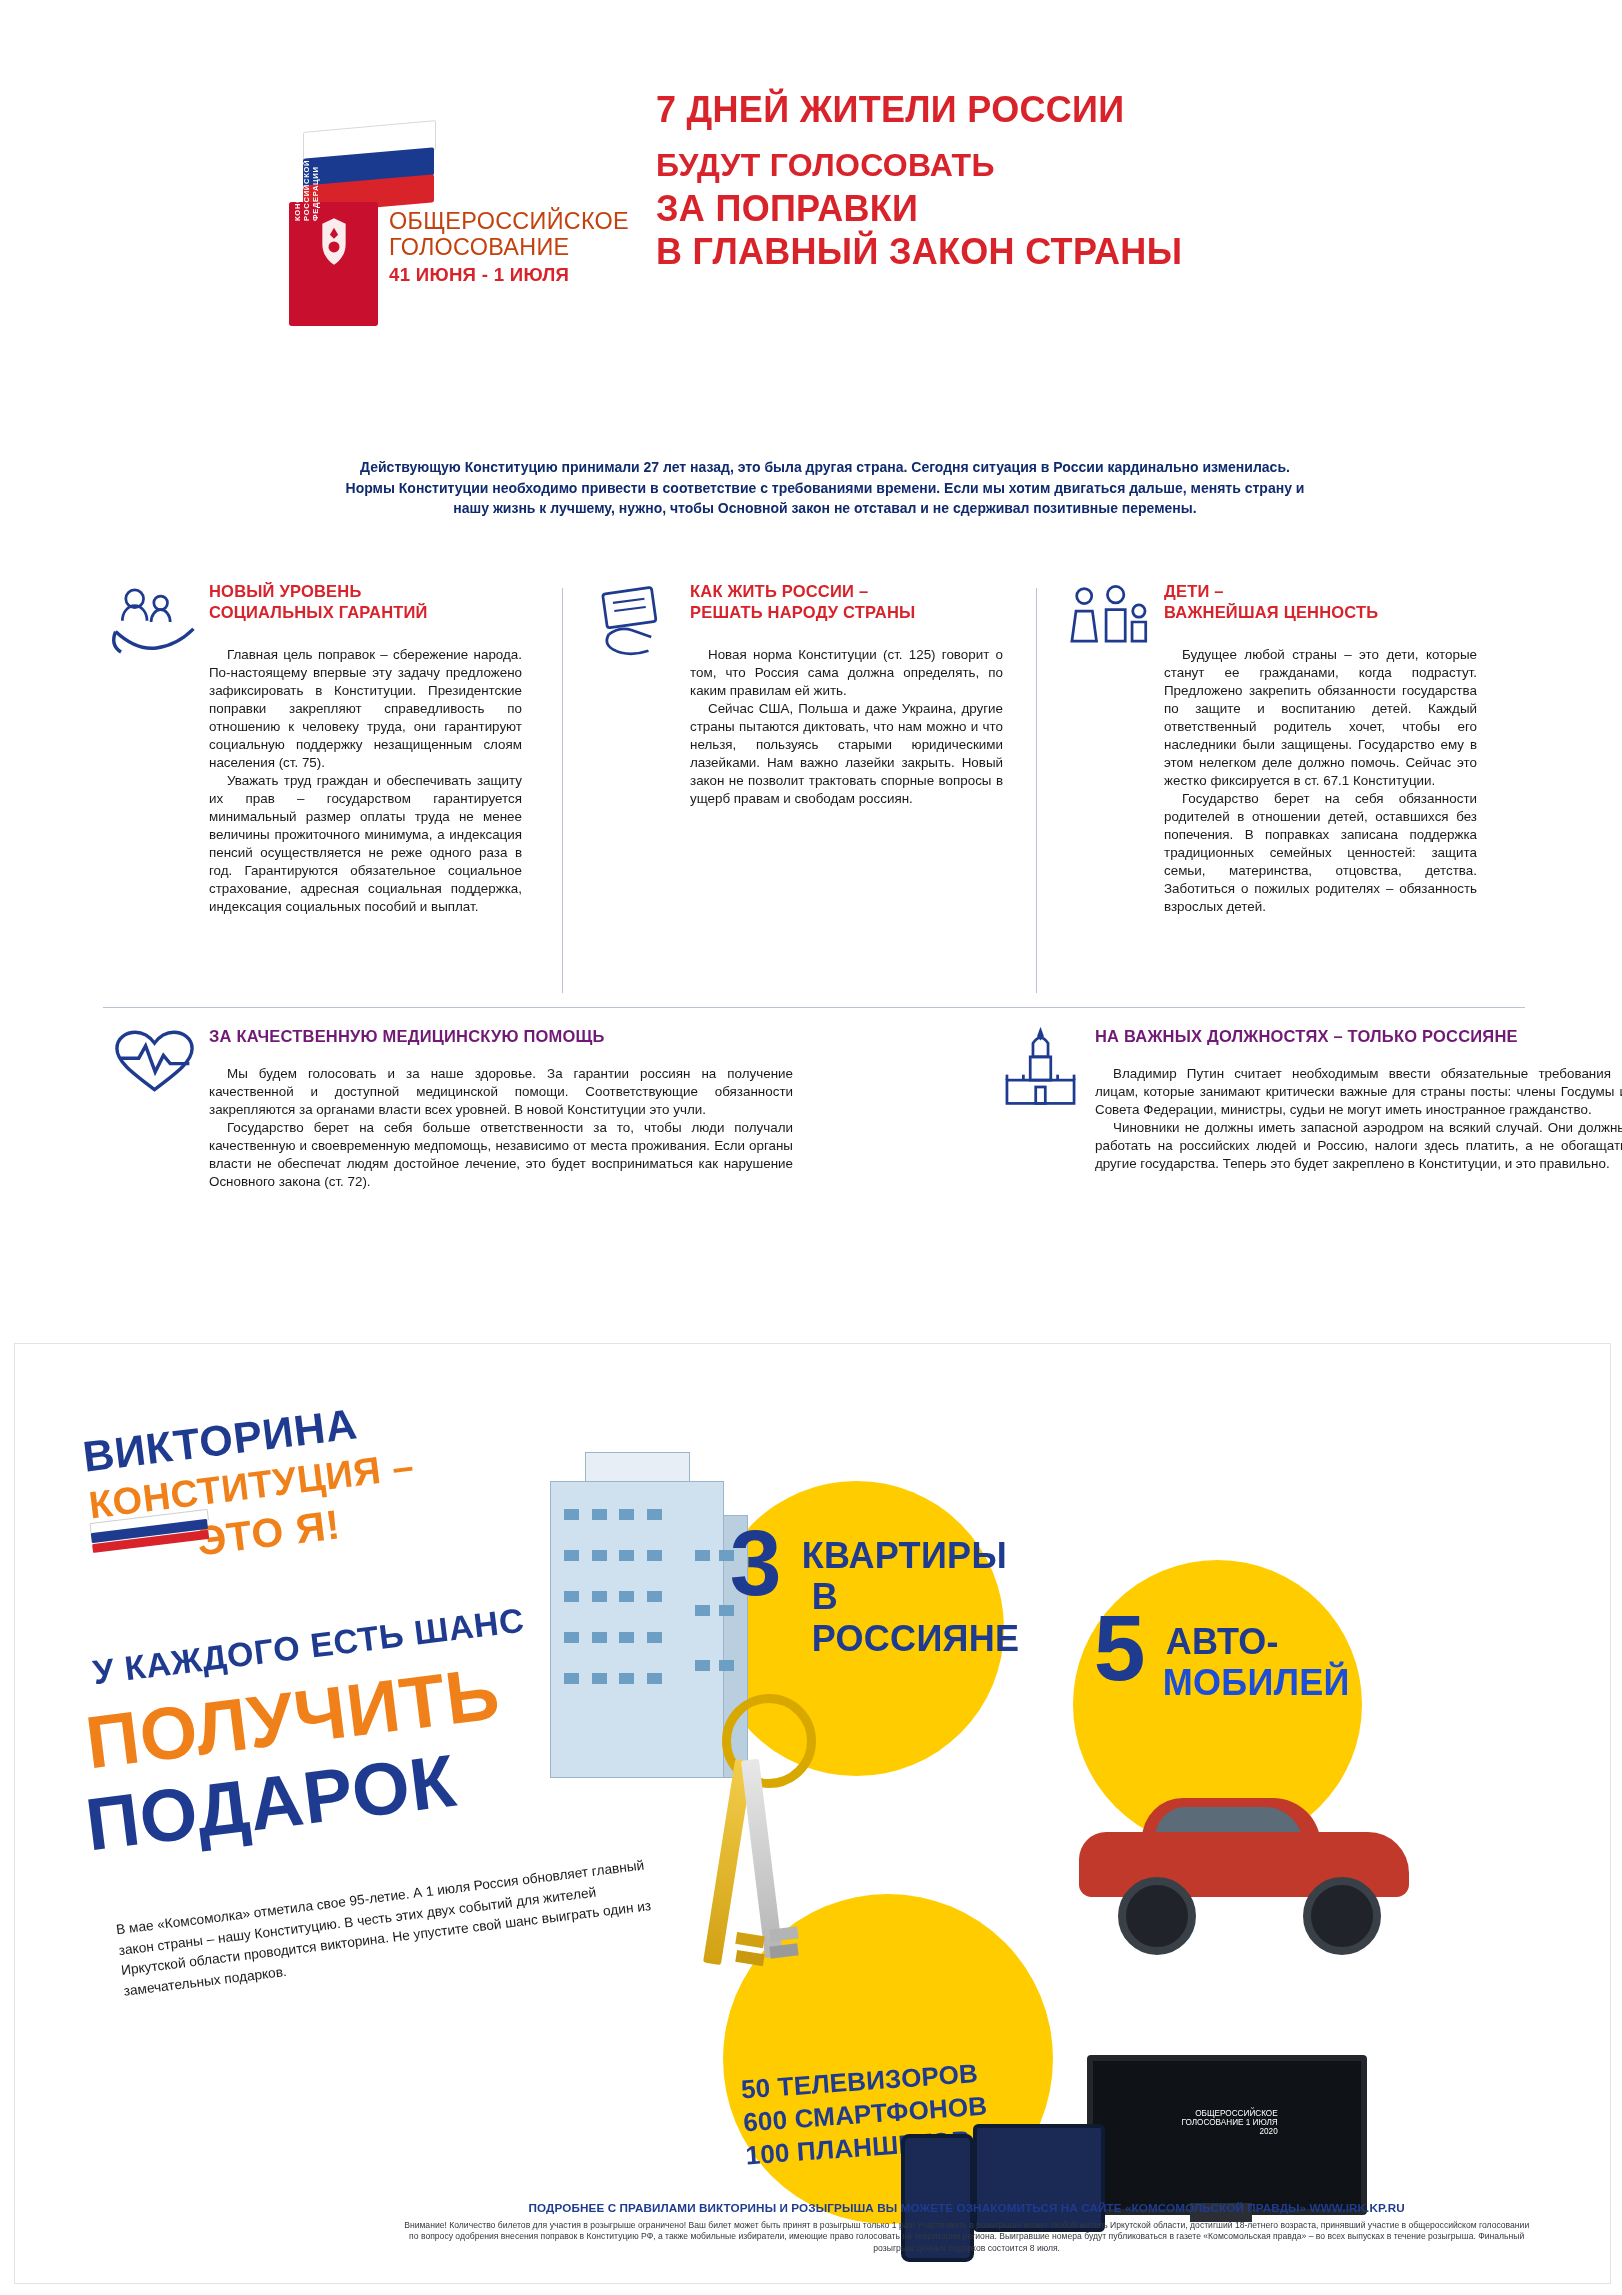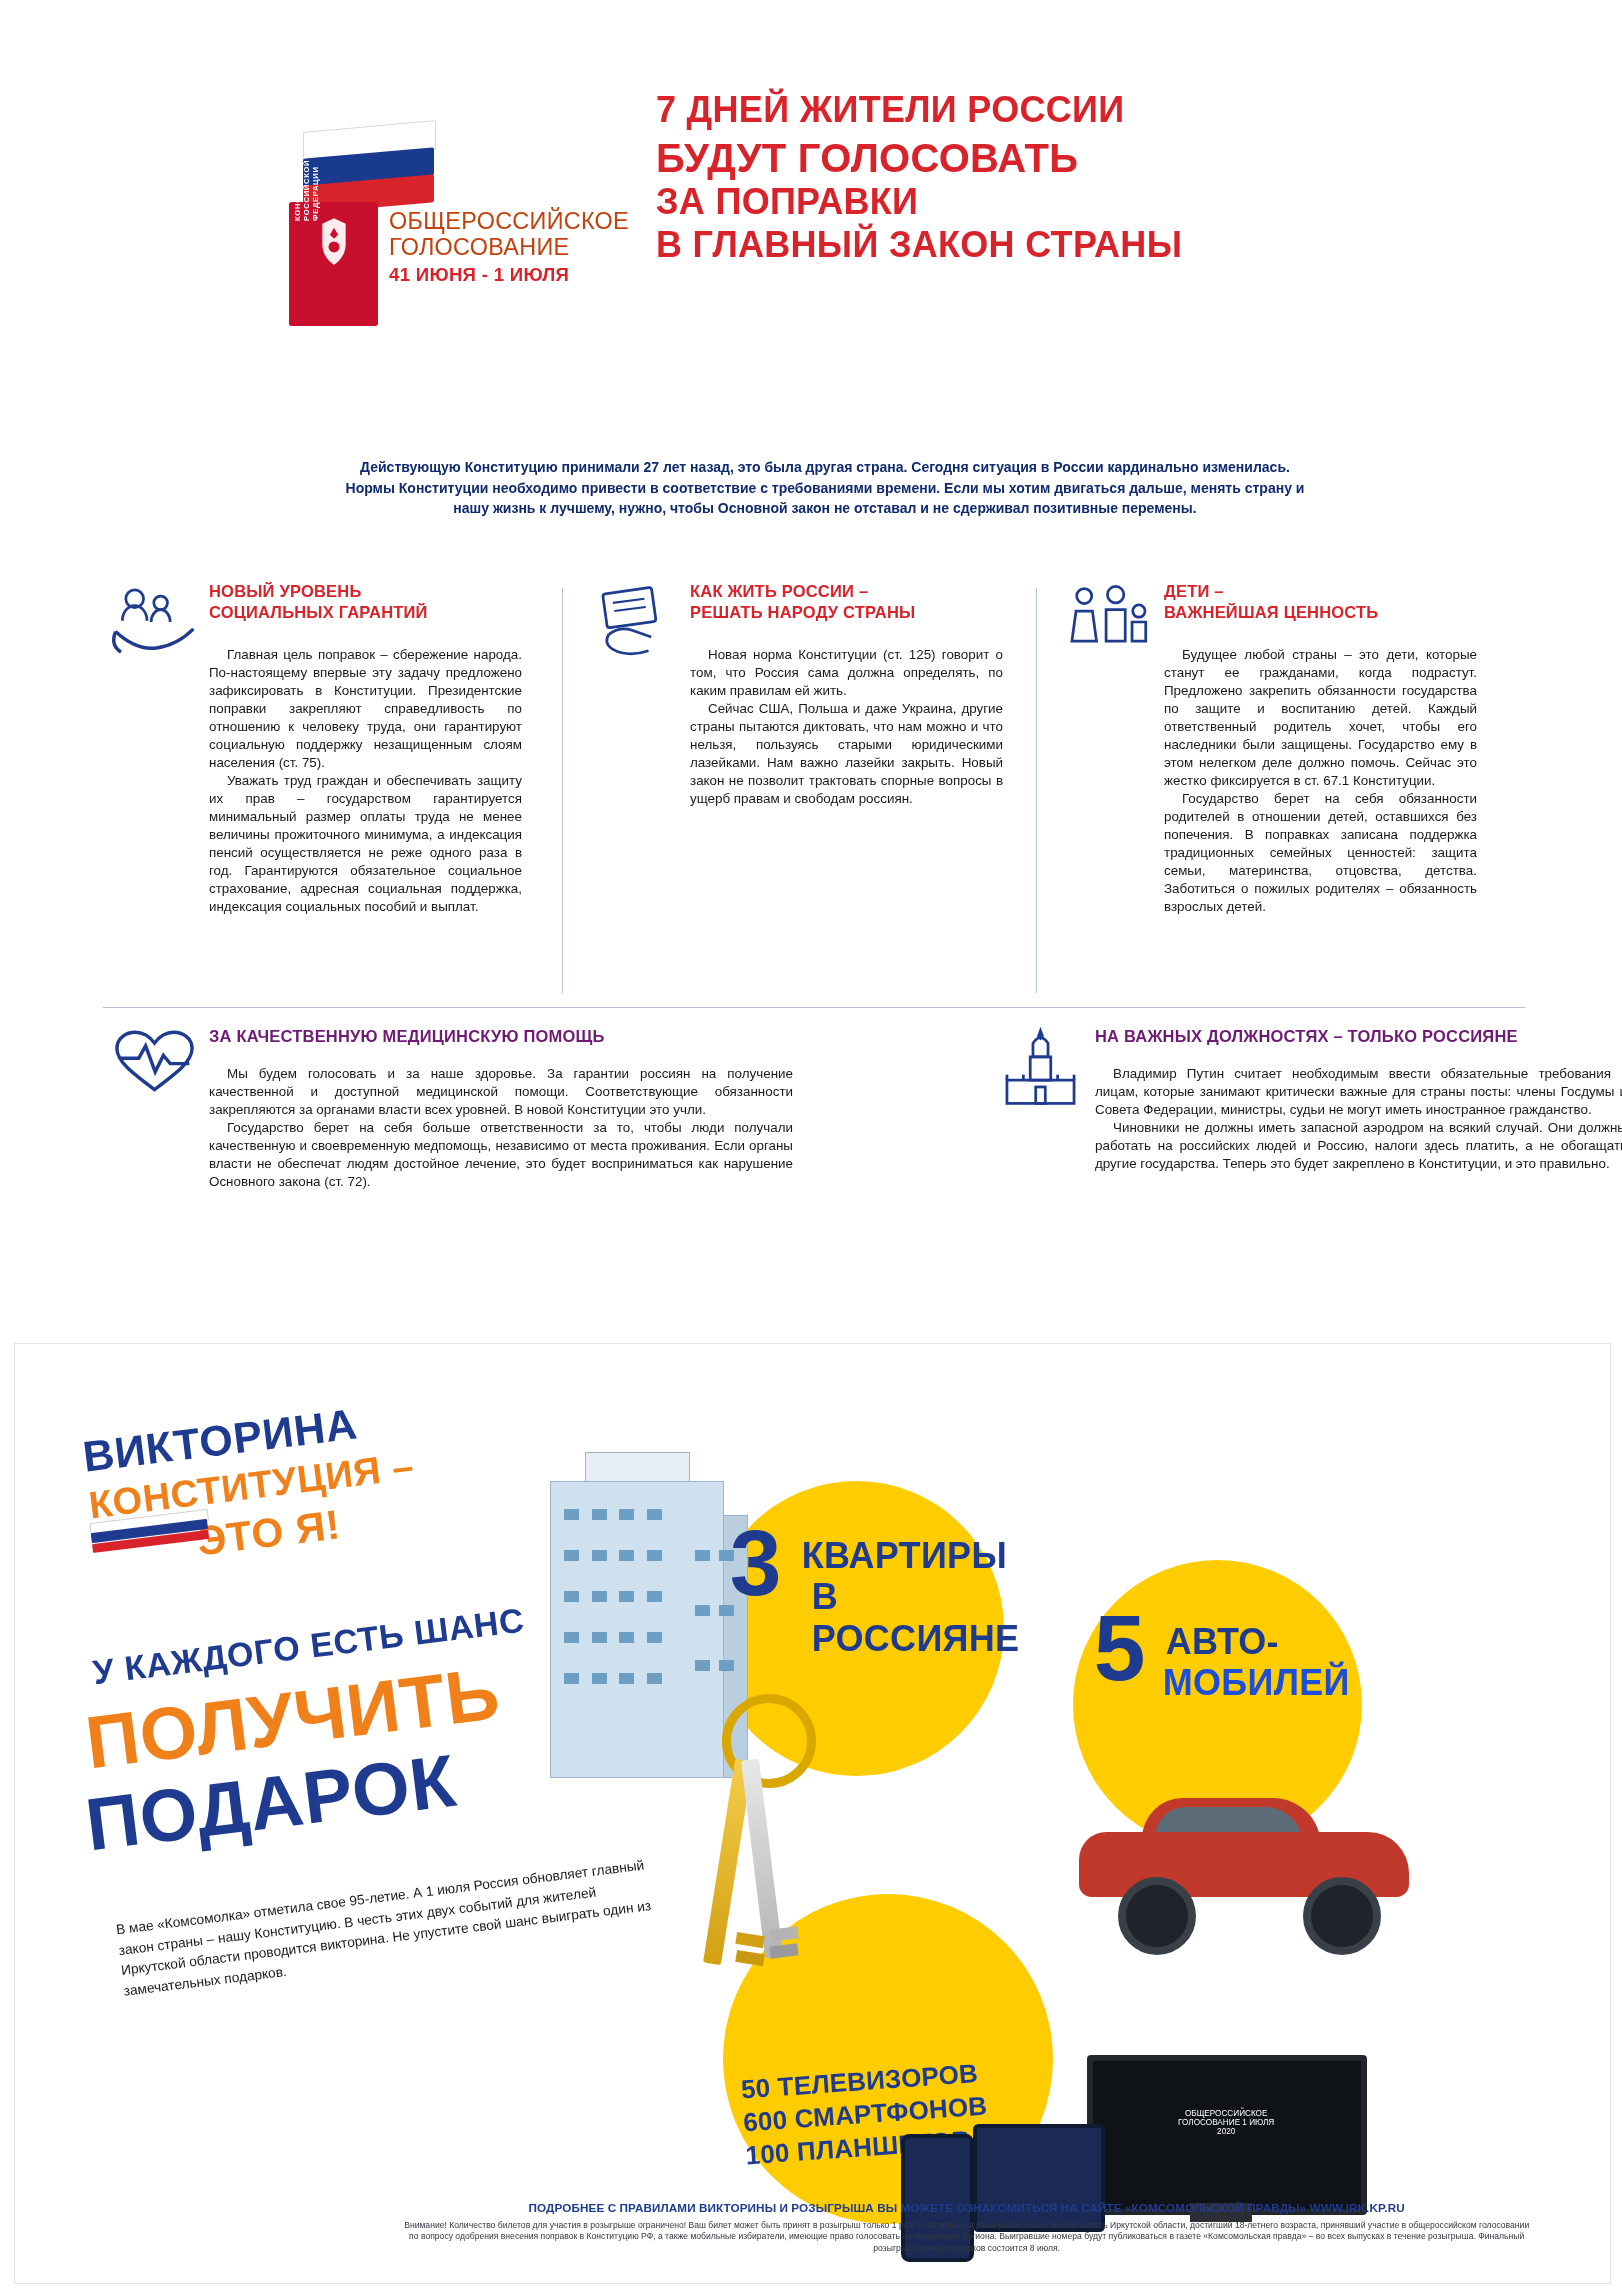--- a/index.html
+++ b/index.html
@@ -27,21 +27,21 @@
   .logo-book .emb{position:absolute;left:20.6px;top:12.4px;width:48px;height:55px;}
   .logo-book .vtext{position:absolute;left:4.1px;top:19px;width:82px;transform:rotate(-90deg);transform-origin:left top;
      font-size:7.6px;letter-spacing:0.7px;color:#ffffff;line-height:9px;font-weight:bold;}
   .logo-text{position:absolute;left:100px;top:88px;width:261px;}
   .logo-text .l1,.logo-text .l2{font-weight:normal;font-size:23.4px;letter-spacing:0.3px;color:#c2410c;line-height:26px;}
   .logo-text .l3{margin-top:4.1px;font-weight:bold;font-size:18.6px;color:#d8232a;letter-spacing:0.3px;}
 
   
   .headline{position:absolute;left:656px;top:89px;width:687px;}
   .headline .h1{font-weight:bold;font-size:36px;color:#d8232a;line-height:41px;letter-spacing:0.3px;}
-  .headline .h2{font-weight:bold;font-size:40px;color:#d8232a;line-height:43px;letter-spacing:0.3px;margin-top:7px;}
+  .headline .h2{font-weight:bold;font-size:32px;color:#d8232a;line-height:43px;letter-spacing:0.3px;margin-top:14px;}
   .headline .h3{font-weight:bold;font-size:36px;color:#d8232a;line-height:43px;letter-spacing:0.3px;}
   .headline .h4{font-weight:bold;font-size:36px;color:#d8232a;line-height:43px;letter-spacing:0.3px;}
 
   .subtitle{position:absolute;left:357px;top:381px;width:921px;text-align:center;
      font-weight:bold;font-size:34px;color:#1f3b8f;letter-spacing:0.7px;}
 
   .intro{position:absolute;left:344px;top:457px;width:962px;text-align:center;
      font-weight:bold;font-size:14px;line-height:20.6px;color:#102a6e;}
 
   
@@ -131,21 +131,21 @@
   .car-roof{position:absolute;left:76px;top:13.7px;width:179px;height:55px;background:#c0392b;border-radius:41px 48px 0 0;}
   .car-glass{position:absolute;left:89px;top:23.4px;width:148px;height:40px;background:#5b6b78;border-radius:31px 38px 0 0;}
   .wheel{position:absolute;top:93px;width:62px;height:62px;border-radius:50%;background:#20242a;border:8.2px solid #3a4048;}
   .w1{left:52px;} .w2{left:237px;}
 
   .tech-txt{position:absolute;left:728px;top:718px;width:330px;transform:rotate(-4deg);}
   .tech-txt div{font-weight:bold;font-size:26px;color:#1f3b8f;line-height:33px;letter-spacing:0.2px;}
 
   .tv{position:absolute;left:1072px;top:711px;width:268px;height:172px;}
   .tv-screen{position:absolute;left:0;top:0;width:268px;height:148px;background:#0f1216;border:6.9px solid #23262b;border-radius:4.1px;}
-  .tv-logo{position:absolute;left:82px;top:48px;width:103px;height:48px;color:#fff;font-size:8.2px;text-align:center;}
+  .tv-logo{position:absolute;left:82px;top:48px;width:103px;height:48px;color:#fff;font-size:8.2px;text-align:right;}
   .tv-stand{position:absolute;left:103px;top:148px;width:62px;height:19px;background:#2b2f35;}
   .tablet{position:absolute;left:958px;top:780px;width:124px;height:100px;background:#1a2a55;border-radius:5.5px;border:4.1px solid #0f1a33;}
   .phone{position:absolute;left:886px;top:790px;width:65px;height:120px;background:#1a2a55;border-radius:8.2px;border:4.1px solid #0f1a33;}
 
   .legal{position:absolute;left:385px;top:857px;width:1134px;}
   .legal .l-head{font-weight:bold;font-size:11.7px;color:#1f3b8f;text-align:center;letter-spacing:0.1px;}
   .legal .l-body{margin-top:5.5px;font-size:8.6px;line-height:11.7px;color:#33383f;text-align:center;}
 </style>
 </head>
 <body>

